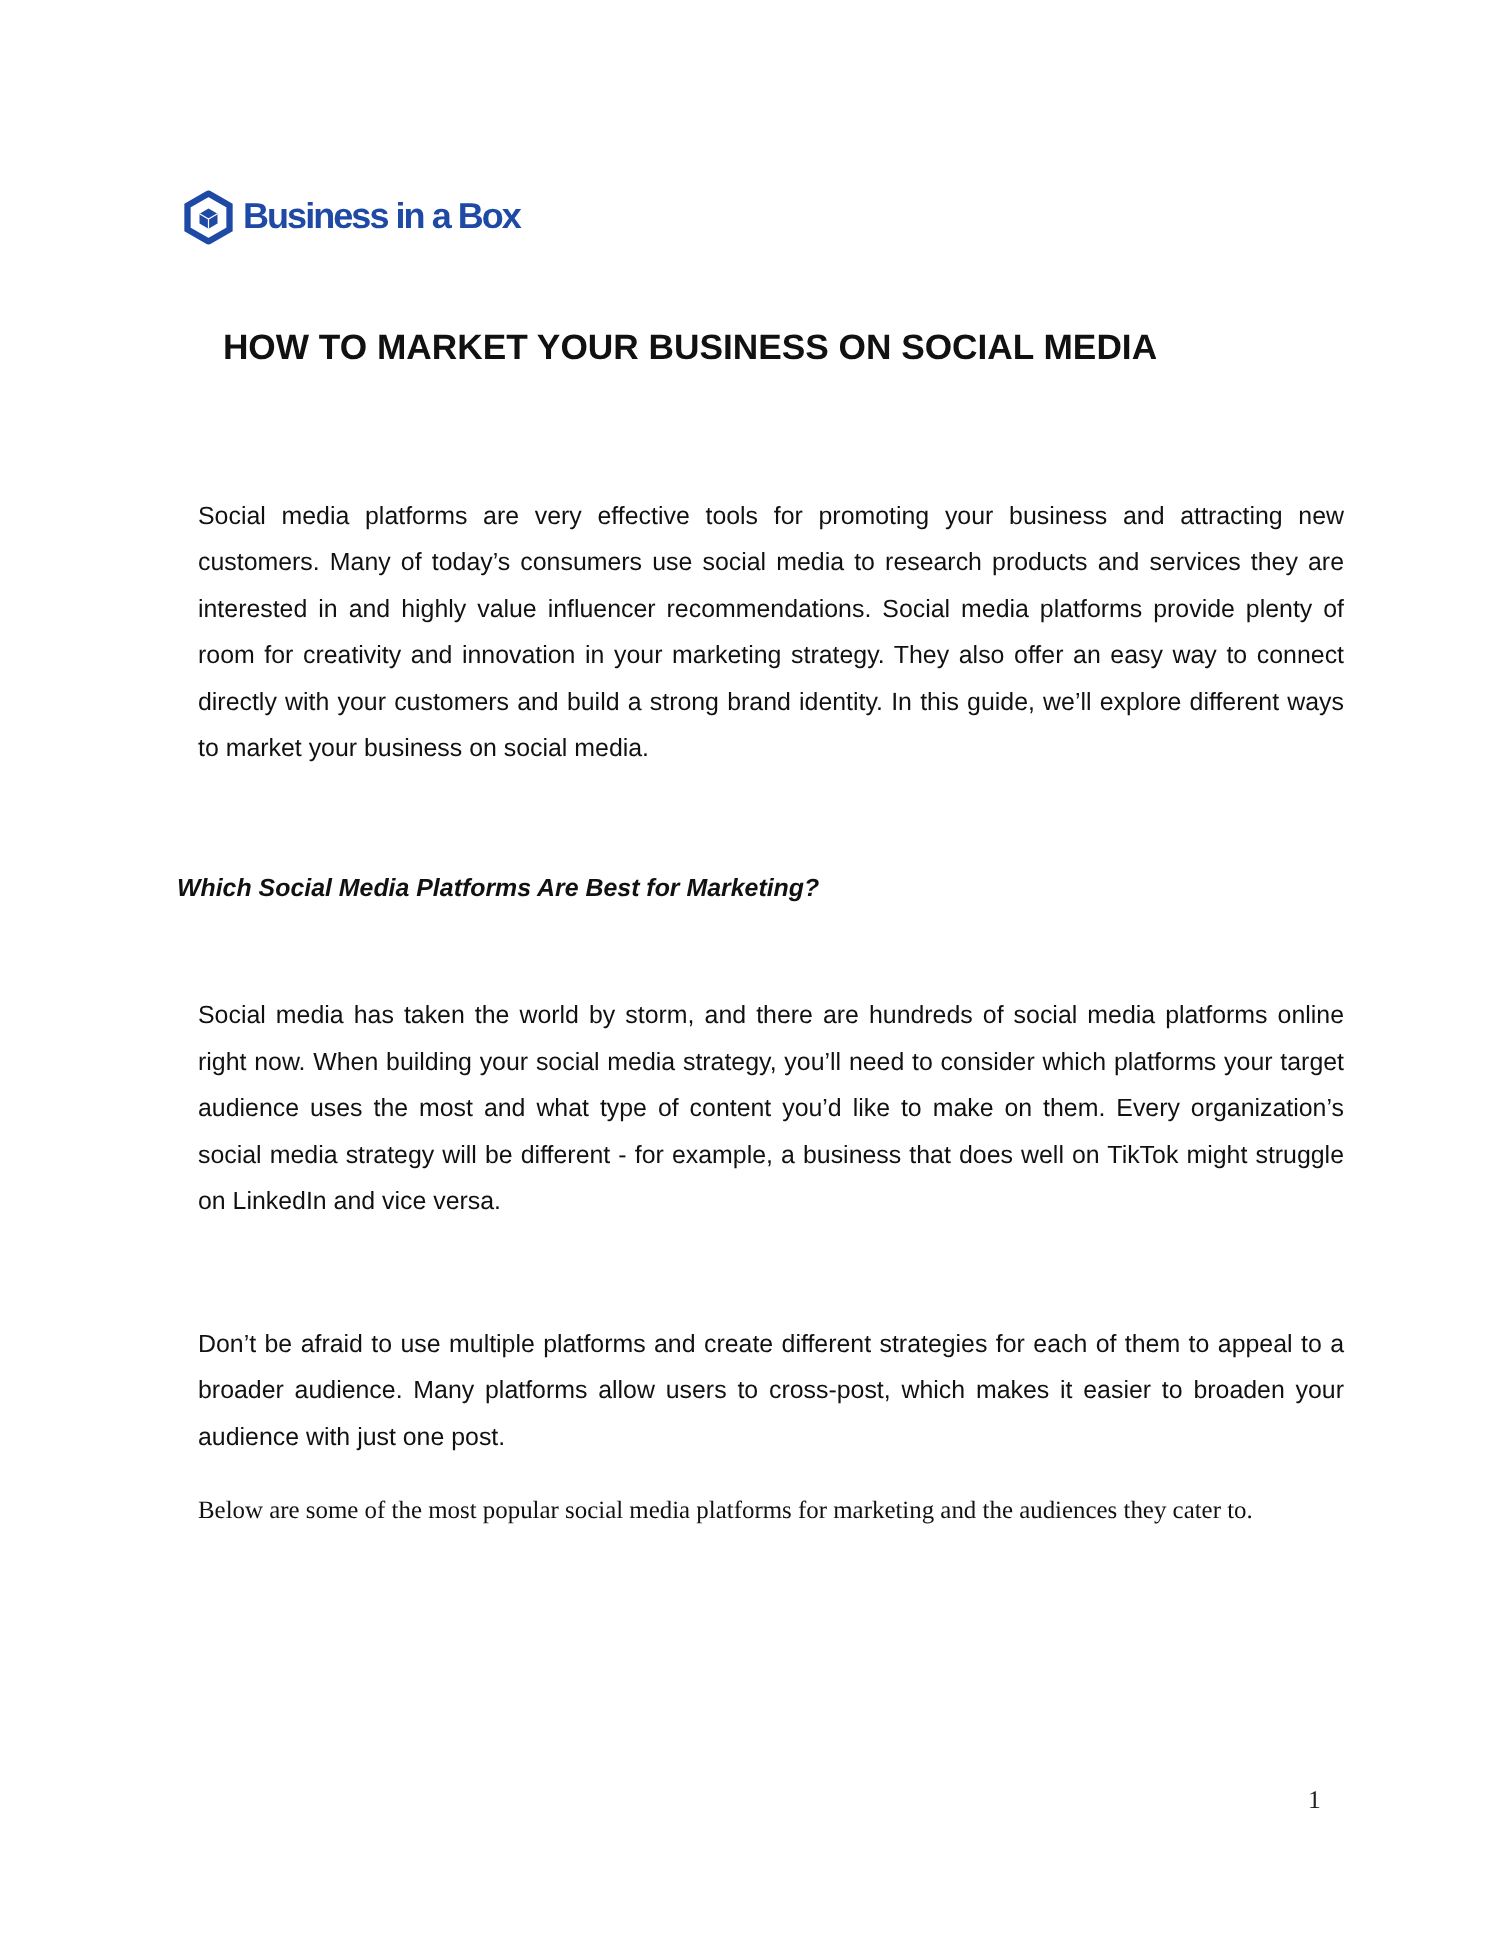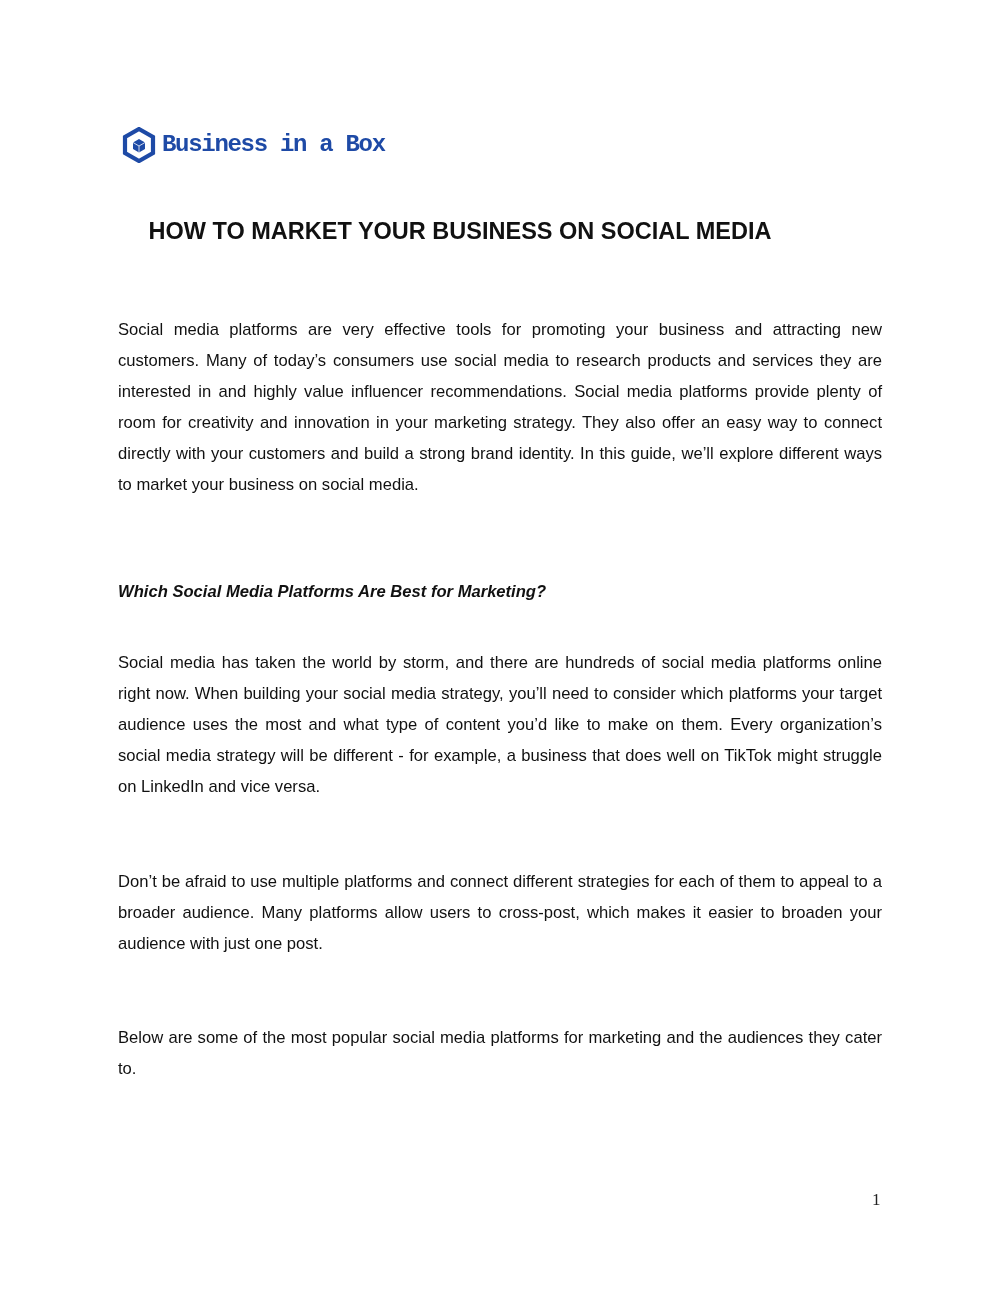--- a/index.html
+++ b/index.html
@@ -1,21 +1,21 @@
 <!DOCTYPE html>
 <html><head>
   <meta charset="utf-8">
   <style>
     html, body { margin: 0; padding: 0; background: #ffffff; }
     body { width: 1000px; height: 1290px; position: relative; overflow: hidden; font-family: "Liberation Sans", sans-serif; color: #111111; }
     .logo { position: absolute; left: 122px; top: 127px; height: 36px; display: flex; align-items: center; }
     .logo svg { width: 34px; height: 36px; display: block; }
-    .logo-text { font-family: Liberation Mono, monospace; font-weight: bold; font-size: 24px; letter-spacing: -1.3px; color: #1e4aa6; margin-left: 6px; line-height: 36px; }
+    .logo-text { font-family: Liberation Sans, sans-serif; font-weight: bold; font-size: 24px; letter-spacing: -1.3px; color: #1e4aa6; margin-left: 6px; line-height: 36px; }
     .title { position: absolute; left: 0; width: 920px; top: 218px; text-align: center; font-weight: bold; font-size: 23.5px; letter-spacing: 0px; color: #111; margin: 0; }
-    .para { position: absolute; left: 118px; width: 764px; margin: 0; font-size: 16.6px; line-height: 31px; text-align: justify; text-align-last: left; }
+    .para { position: absolute; left: 118px; width: 764px; margin: 14px; font-size: 16.6px; line-height: 31px; text-align: justify; text-align-last: left; }
     .heading { position: absolute; left: 118px; top: 582px; margin: 0; font-size: 16.6px; font-weight: bold; font-style: italic; }
     .page-number { position: absolute; left: 872px; top: 1190px; font-family: "Liberation Serif", serif; font-size: 17px; color: #222; }
   </style>
 </head>
 <body>
 
 <div class="logo">
   <span>
     <svg viewBox="0 0 34 36" xmlns="http://www.w3.org/2000/svg">
       <polygon points="17,2 31,10 31,26 17,34 3,26 3,10" fill="none" stroke="#1e4aa6" stroke-width="4.2"></polygon>
@@ -28,17 +28,17 @@
 </div>
 
 <h1 class="title">HOW TO MARKET YOUR BUSINESS ON SOCIAL MEDIA</h1>
 
 <p class="para" style="top:314px;">Social media platforms are very effective tools for promoting your business and attracting new customers. Many of today’s consumers use social media to research products and services they are interested in and highly value influencer recommendations. Social media platforms provide plenty of room for creativity and innovation in your marketing strategy. They also offer an easy way to connect directly with your customers and build a strong brand identity. In this guide, we’ll explore different ways to market your business on social media.</p>
 
 <h2 class="heading">Which Social Media Platforms Are Best for Marketing?</h2>
 
 <p class="para" style="top:647px;">Social media has taken the world by storm, and there are hundreds of social media platforms online right now. When building your social media strategy, you’ll need to consider which platforms your target audience uses the most and what type of content you’d like to make on them. Every organization’s social media strategy will be different - for example, a business that does well on TikTok might struggle on LinkedIn and vice versa.</p>
 
-<p class="para" style="top:866px;">Don’t be afraid to use multiple platforms and connect different strategies for each of them to appeal to a broader audience. Many platforms allow users to cross-post, which makes it easier to broaden your audience with just one post.</p>
+<p class="para" style="top:866px;">Don’t be afraid to use multiple platforms and create different strategies for each of them to appeal to a broader audience. Many platforms allow users to cross-post, which makes it easier to broaden your audience with just one post.</p>
 
-<p class="para" style="top:1022px;">Below are some of the most popular social media platforms for marketing and the audiences they cater to.</p>
+<p class="para" style="top:977px;font-family:Liberation Serif, serif;">Below are some of the most popular social media platforms for marketing and the audiences they cater to.</p>
 
 <div class="page-number">1</div>
 
 </body></html>

